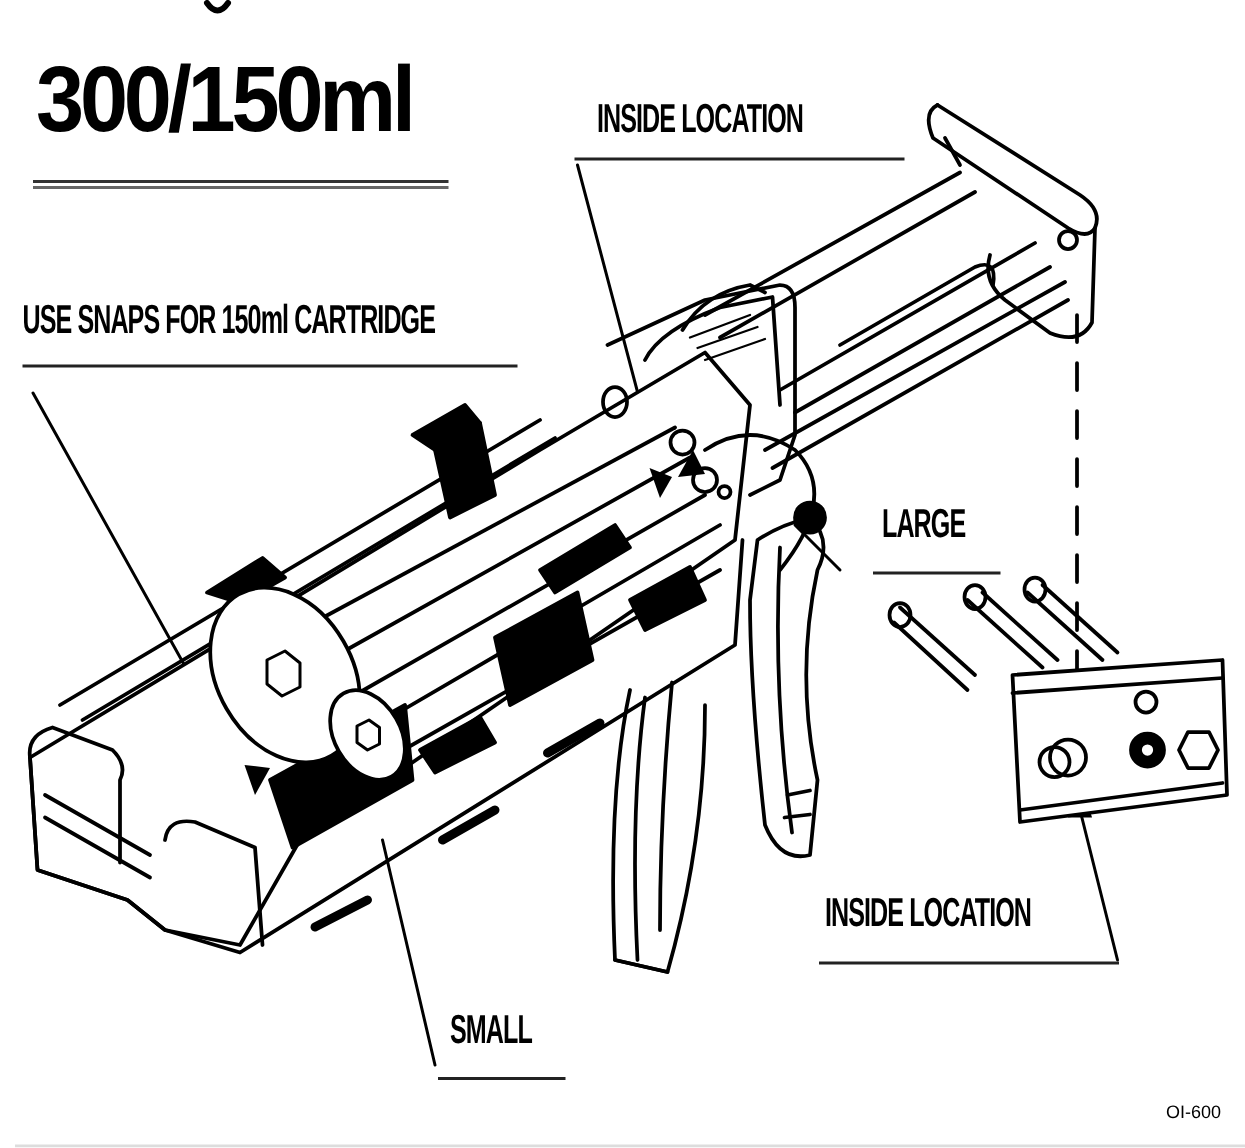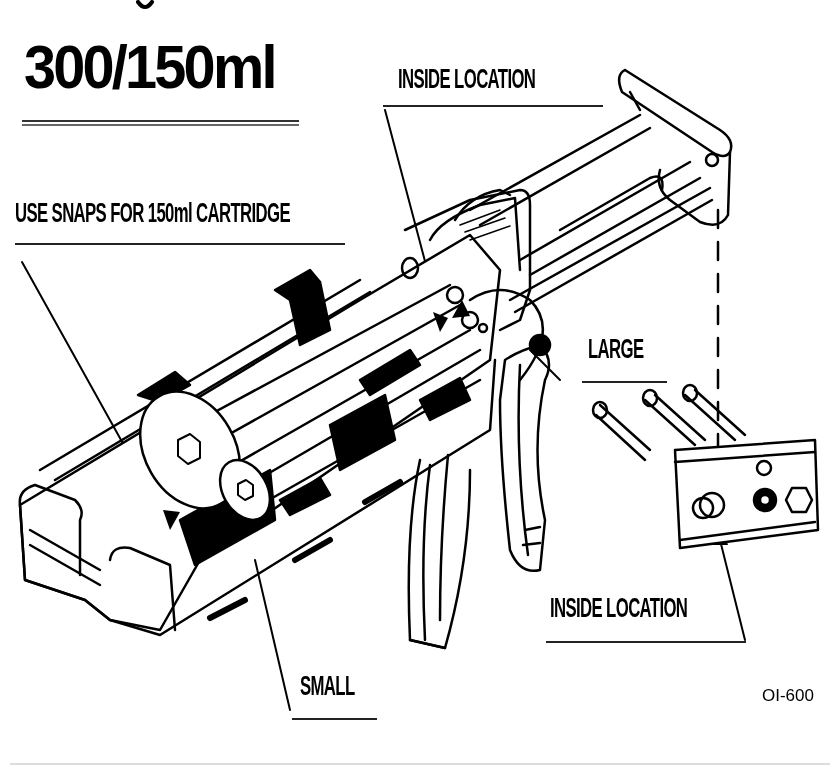--- a/index.html
+++ b/index.html
@@ -6,21 +6,21 @@
   body { width: 830px; height: 765px; position: relative; overflow: hidden;
          font-family: "Liberation Sans", sans-serif; color: #000; }
   .title { position: absolute; left: 24px; top: 36px; font-size: 62px; font-weight: bold;
            letter-spacing: -3px; line-height: 1; transform: scaleX(0.93); transform-origin: left top; }
   .title-underline { position: absolute; left: 22px; top: 120px; width: 277px; height: 2px;
            background: #333; box-shadow: 0 4px 0 #666; }
   .label { position: absolute; font-family: "Liberation Sans Narrow", "Liberation Sans", sans-serif;
            font-weight: bold; font-size: 27px; line-height: 1; letter-spacing: -1px;
            transform: scaleX(0.62); transform-origin: left top; white-space: nowrap; }
   .rule { position: absolute; height: 2px; background: #222; }
-  .code { position: absolute; right: 16px; top: 686px; font-size: 17px; font-weight: normal; }
+  .code { position: absolute; right: 16px; top: 734px; font-size: 12px; font-weight: normal; }
   .drawing { position: absolute; left: 0; top: 0; }
   .bottom-rule { position: absolute; left: 10px; top: 763px; width: 820px; height: 2px; background: #ddd; }
 </style>
 </head>
 <body>
 
 <svg class="drawing" width="830" height="765" viewBox="0 0 830 765" xmlns="http://www.w3.org/2000/svg" fill="none" stroke="#000" stroke-width="2.5" stroke-linejoin="round" stroke-linecap="round">
 
   <path d="M138 2 Q145 12 152 2" stroke-width="4"></path>
 

